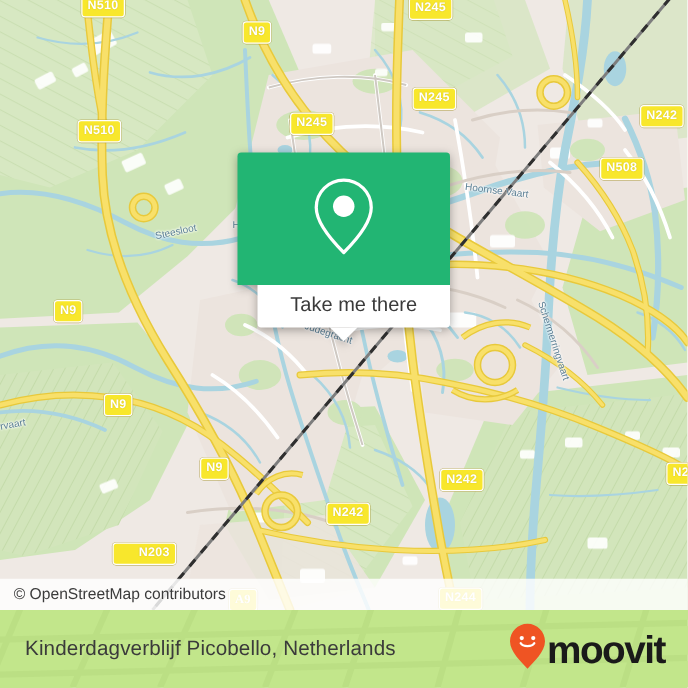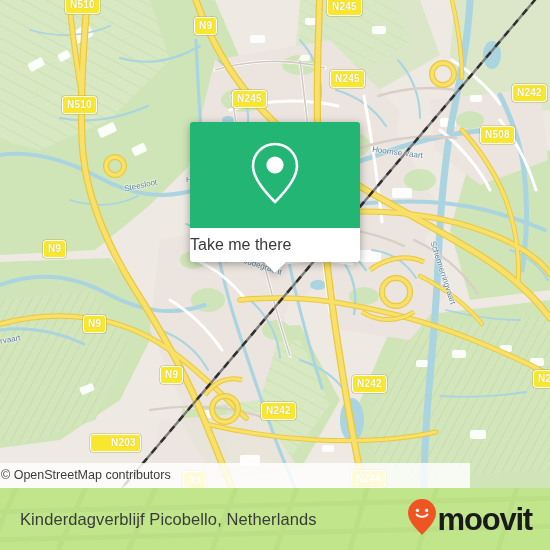--- a/index.html
+++ b/index.html
@@ -43,39 +43,39 @@
     color:#5b5b5b;
     font-size:8px;
     white-space:nowrap;
     font-family:"Liberation Sans", sans-serif;
     text-shadow:0 0 2px #fff,0 0 2px #fff,0 0 2px #fff;
   }
   .maplabel.water{color:#5b7f94;}
 
   
   .attrib{
-    position:absolute;left:0;top:463px;width:470px;height:25px;
+    position:absolute;left:0;top:463px;width:550px;height:25px;
     background:rgba(255,255,255,.82);
     color:#3b3b3b;font-size:12.5px;line-height:25px;
-    padding-left:1px;box-sizing:border-box;
+    padding-left:11px;box-sizing:border-box;
     font-family:"Liberation Sans", sans-serif;
   }
 
   
   .callout{
     position:absolute;left:190px;top:122px;width:170px;
     filter:drop-shadow(0 2px 4px rgba(0,0,0,.33));
   }
   .callout-head{
     height:106px;border-radius:3px 3px 0 0;
     display:flex;align-items:center;justify-content:center;
   }
   .callout-body{
     height:34px;background:#ffffff;border-radius:0 0 3px 3px;
-    display:flex;align-items:center;justify-content:flex-start;
+    display:flex;align-items:center;justify-content:center;margin-left:16px;
   }
   .callout-body span{
     font-size:16px;color:#3a3a3a;font-family:"Liberation Sans", sans-serif;
   }
   .callout-tail{
     position:absolute;left:50%;top:140px;margin-left:-11px;
     width:0;height:0;
     border-left:11px solid transparent;
     border-right:11px solid transparent;
     border-top:11px solid #ffffff;

